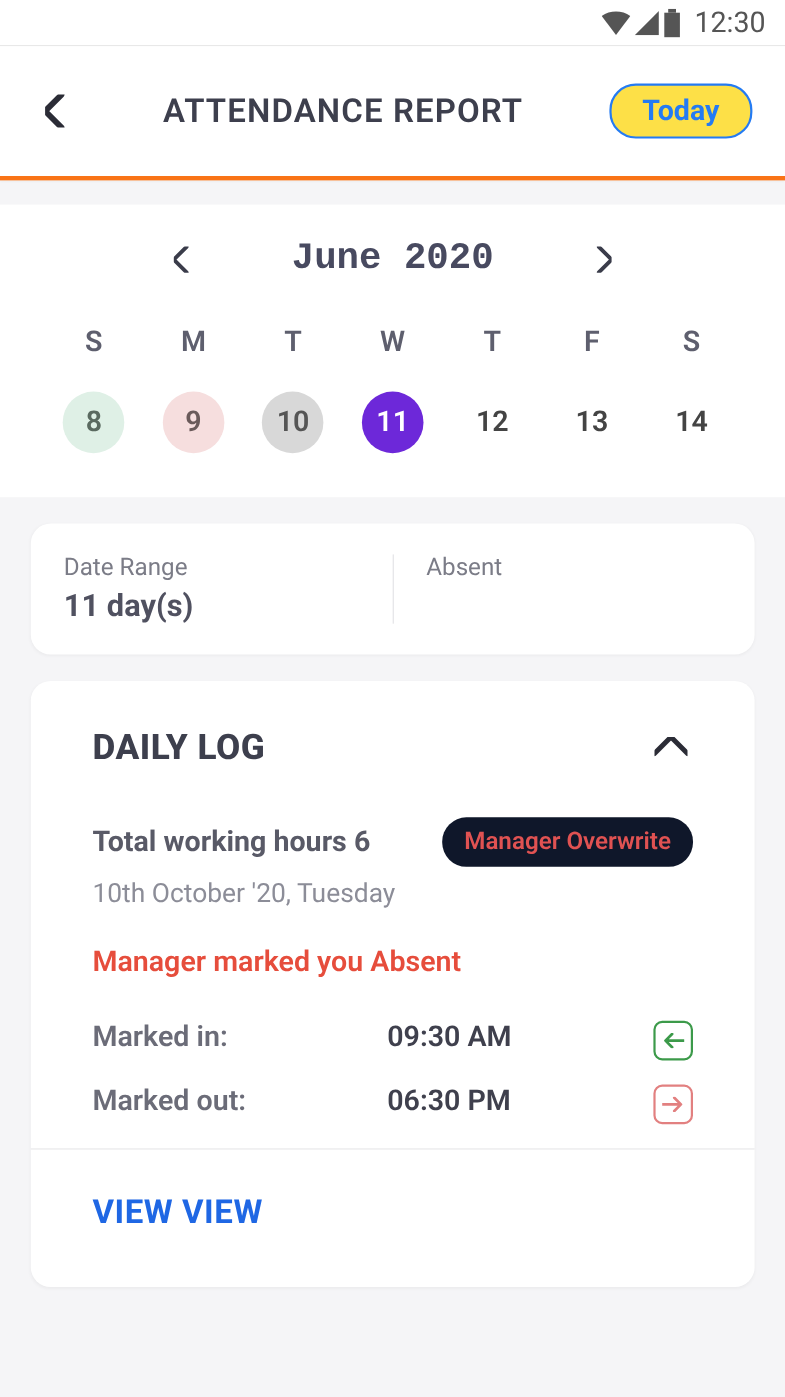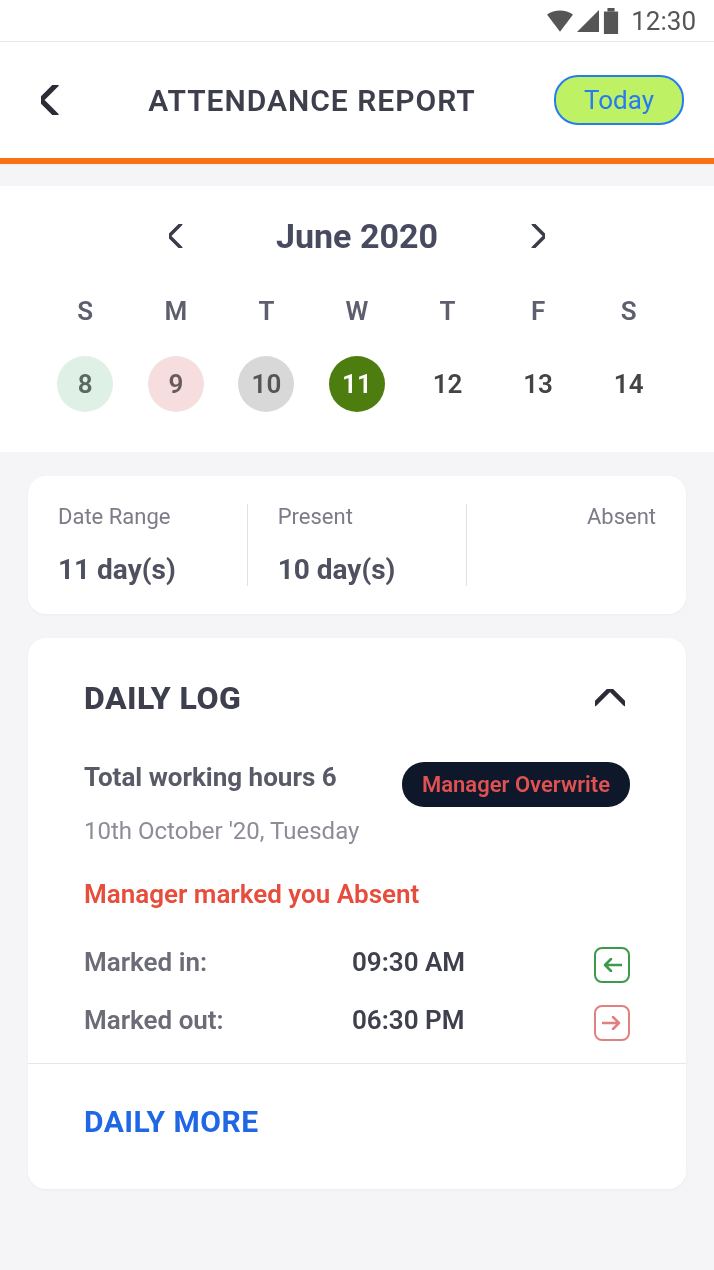--- a/index.html
+++ b/index.html
@@ -25,55 +25,56 @@
     color: #555;
     margin-left: 8px;
   }
   .status-bar svg { display: block; }
   .header {
     height: 122px;
     background: #fff;
     display: flex;
     align-items: center;
     padding: 0 30px;
-    border-bottom: 6px solid #f97316;
+    border-bottom: 4px solid #f97316;
     box-shadow: 0 1px 2px rgba(0,0,0,0.03);
   }
   .header .back-btn {
     width: 40px; height: 40px;
     display: flex; align-items: center; justify-content: center;
   }
   .header .title {
     flex: 1;
     text-align: center;
     font-size: 30px;
     font-weight: 600;
     letter-spacing: 1px;
     color: #3d3f4d;
   }
   .today-btn {
     border: 2px solid #247bf3;
     color: #247bf3;
     font-size: 26px;
-    font-weight: 400;
+    font-weight: 700;
     padding: 8px 28px;
     border-radius: 24px;
-    background: #bef264;
+    background: #fde047;
   }
   .calendar-card {
     background: #fff;
     margin-top: 22px;
     padding: 30px 20px 40px;
   }
   .month-row {
     display: flex;
     align-items: center;
     justify-content: center;
     gap: 80px;
     margin-bottom: 40px;
+    font-family: Liberation Mono, monospace;
   }
   .month-row .nav-arrow {
     width: 40px; height: 40px;
     display: flex; align-items:center; justify-content:center;
   }
   .month-label {
     font-size: 34px;
     font-weight: 700;
     color: #484a60;
   }
@@ -94,36 +95,36 @@
     width: 56px; height: 56px;
     border-radius: 50%;
     display:flex; align-items:center; justify-content:center;
     font-size: 26px;
     font-weight: 600;
     color: #444;
   }
   .day.green { background: #dff0e6; color:#5a6a60;}
   .day.pink { background: #f6dede; color:#6a5a5a;}
   .day.grey { background: #d8d8d8; color:#555;}
-  .day.blue { background: #4d7c0f; color:#fff;}
+  .day.blue { background: #6d28d9; color:#fff;}
   .summary-card {
     background:#fff;
     margin: 24px 28px 0;
     border-radius: 18px;
     display:flex;
     padding: 28px 0;
     box-shadow: 0 1px 3px rgba(0,0,0,0.04);
   }
   .summary-item {
     flex:1;
     padding: 0 30px;
     border-right: 1px solid #e2e2e5;
   }
-  .summary-item:last-child { border-right:none;text-align:right; }
-  .summary-label { font-size:22px; color:#7b7c87; margin-bottom:24px;}
+  .summary-item:last-child { border-right:none; }
+  .summary-label { font-size:22px; color:#7b7c87; margin-bottom:5px;}
   .summary-value { font-size:28px; font-weight:700; color:#505160;}
   .log-card {
     background:#fff;
     margin: 24px 28px 0;
     border-radius: 18px;
     padding: 40px 0 50px;
     box-shadow: 0 1px 3px rgba(0,0,0,0.04);
   }
   .log-inner { padding: 0 56px; }
   .log-header {
@@ -133,21 +134,21 @@
   .log-title {
     font-size: 32px;
     font-weight: 800;
     color:#3d3f4d;
     letter-spacing: 0.5px;
   }
   .chev-up {
     width:40px;height:40px;display:flex;align-items:center;justify-content:center;
   }
   .log-meta-row {
-    display:flex; justify-content:space-between; align-items:flex-start;
+    display:flex; justify-content:space-between; align-items:center;
     margin-bottom: 10px;
   }
   .twh {
     font-size: 26px;
     font-weight: 700;
     color: #595a67;
   }
   .badge {
     background: #0f172a;
     color: #e05252;
@@ -256,24 +257,20 @@
     <div class="day">14</div>
   </div>
 </div>
 
 <div class="summary-card">
   <div class="summary-item">
     <div class="summary-label">Date Range</div>
     <div class="summary-value">11 day(s)</div>
   </div>
   <div class="summary-item">
-    <div class="summary-label">Present</div>
-    <div class="summary-value">10 day(s)</div>
-  </div>
-  <div class="summary-item">
     <div class="summary-label">Absent</div>
   </div>
 </div>
 
 <div class="log-card">
   <div class="log-inner">
     <div class="log-header">
       <div class="log-title">DAILY LOG</div>
       <div class="chev-up">
         <svg width="30" height="18" viewBox="0 0 20 12">
@@ -300,14 +297,14 @@
       <div class="mark-label">Marked out:</div>
       <div class="mark-time">06:30 PM</div>
       <div class="mark-icon out">
         <svg width="20" height="14" viewBox="0 0 20 14">
             <path d="M0 7 L16 7 M11 1 L17 7 L11 13" stroke="#e28080" stroke-width="2.5" fill="none" stroke-linecap="round" stroke-linejoin="round"></path>
           </svg>
       </div>
     </div>
   </div>
   <div class="divider"></div>
-  <div class="view-more">DAILY MORE</div>
+  <div class="view-more">VIEW VIEW</div>
 </div>
 
 </body></html>

